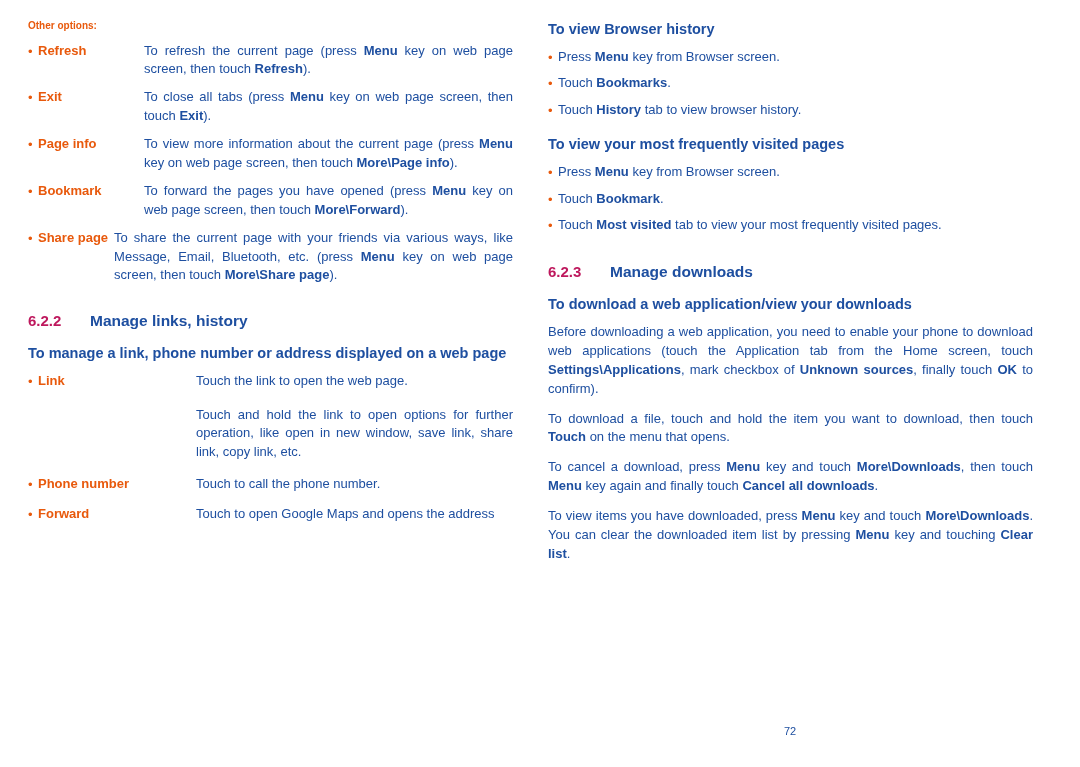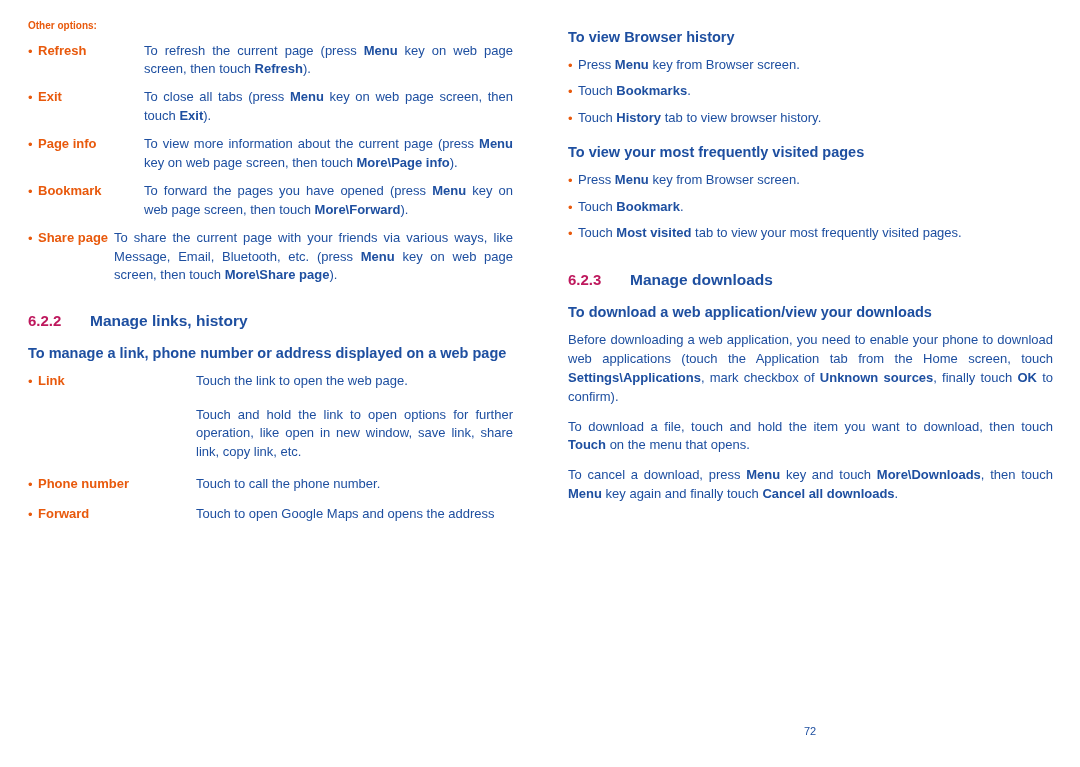--- a/index.html
+++ b/index.html
@@ -16,21 +16,21 @@
     overflow: hidden;
   }
   .page {
     position: absolute;
     top: 0;
     width: 540px;
     height: 767px;
     box-sizing: border-box;
   }
   .page-left { left: 0; padding: 20px 30px 0 28px; }
-  .page-right { left: 540px; padding: 28px 30px 0 28px; }
+  .page-right { left: 520px; padding: 20px 30px 0 28px; }
 
   .col-inner { width: 485px; }
 
   h3.section-head {
     font-size: 10px;
     font-weight: bold;
     color: #e8590c;
     margin: 0 0 9px 0;
     line-height: 1.25;
   }
@@ -238,16 +238,17 @@
     <div class="numbered-head">
       <span class="num">6.2.3</span>
       <span class="ttl">Manage downloads</span>
     </div>
 
     <h3 class="blue-head">To download a web application/view your downloads</h3>
 
     <p class="body">Before downloading a web application, you need to enable your phone to download web applications (touch the Application tab from the Home screen, touch <b>Settings\Applications</b>, mark checkbox of <b>Unknown sources</b>, finally touch <b>OK</b> to confirm).</p>
     <p class="body">To download a file, touch and hold the item you want to download, then touch <b>Touch</b> on the menu that opens.</p>
     <p class="body">To cancel a download, press <b>Menu</b> key and touch <b>More\Downloads</b>, then touch <b>Menu</b> key again and finally touch <b>Cancel all downloads</b>.</p>
+    <p class="body">To view items you have downloaded, press <b>Menu</b> key and touch <b>More\Downloads</b>. You can clear the downloaded item list by pressing <b>Menu</b> key and touching <b>Clear list</b>.</p>
 
   </div>
   <div class="pagenum">72</div>
 </div>
 
 </body></html>

